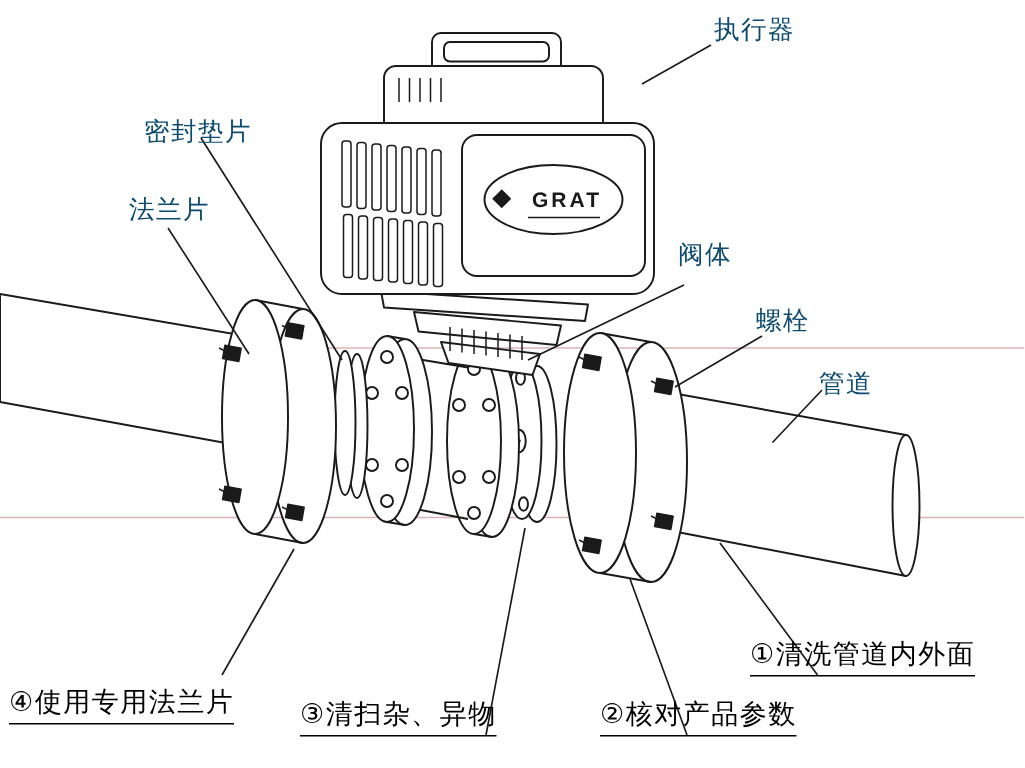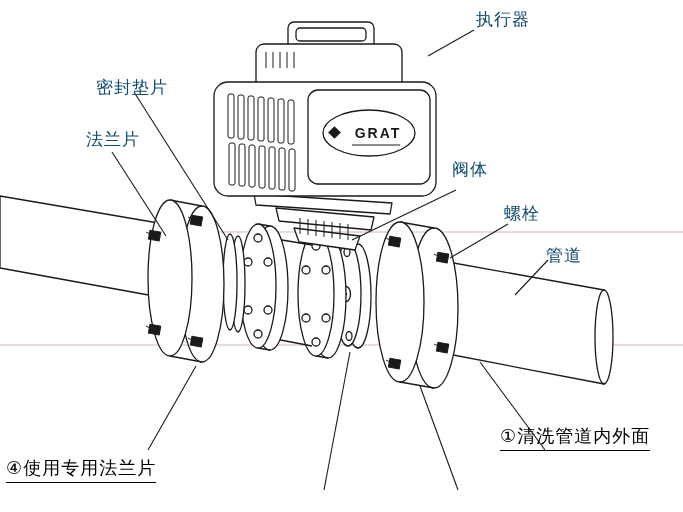--- a/index.html
+++ b/index.html
@@ -210,14 +210,16 @@
 
   <div class="part-label" style="left:476px; top:10px;">执行器</div>
   <div class="part-label" style="left:96px; top:78px;">密封垫片</div>
   <div class="part-label" style="left:86px; top:130px;">法兰片</div>
   <div class="part-label" style="left:452px; top:160px;">阀体</div>
   <div class="part-label" style="left:504px; top:204px;font-family:Liberation Serif, serif;">螺栓</div>
   <div class="part-label" style="left:546px; top:246px;">管道</div>
 
   <div class="step-label" style="left:6px; top:426px;margin-top:32px;">④使用专用法兰片</div>
   <div class="step-label" style="left:500px; top:426px;">①清洗管道内外面</div>
+  <div class="step-label" style="left:200px; top:466px;">③清扫杂、异物</div>
+  <div class="step-label" style="left:400px; top:466px;">②核对产品参数</div>
 
 </div>
 
 </body></html>

